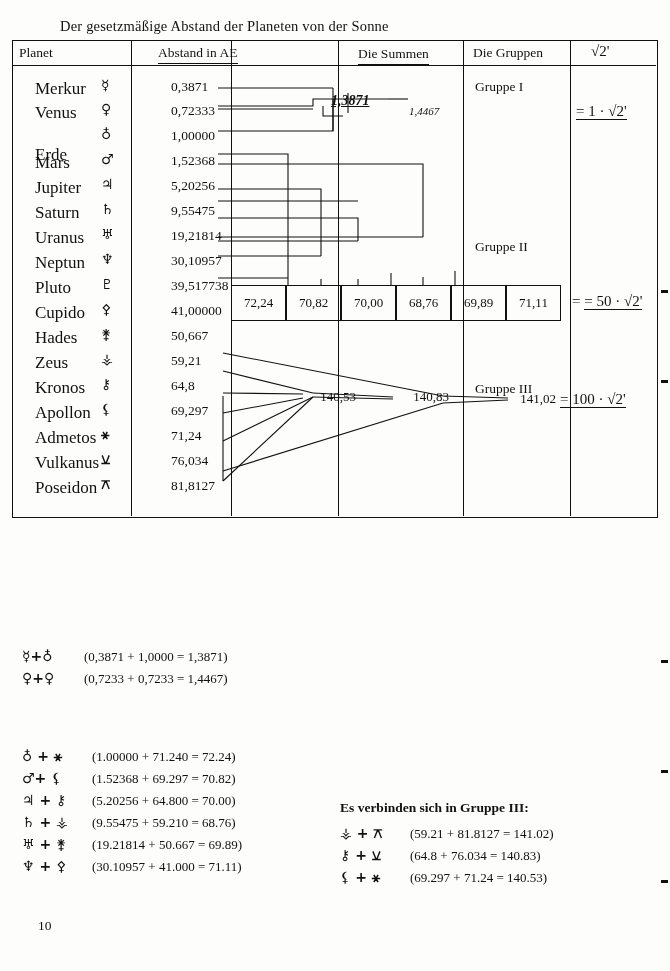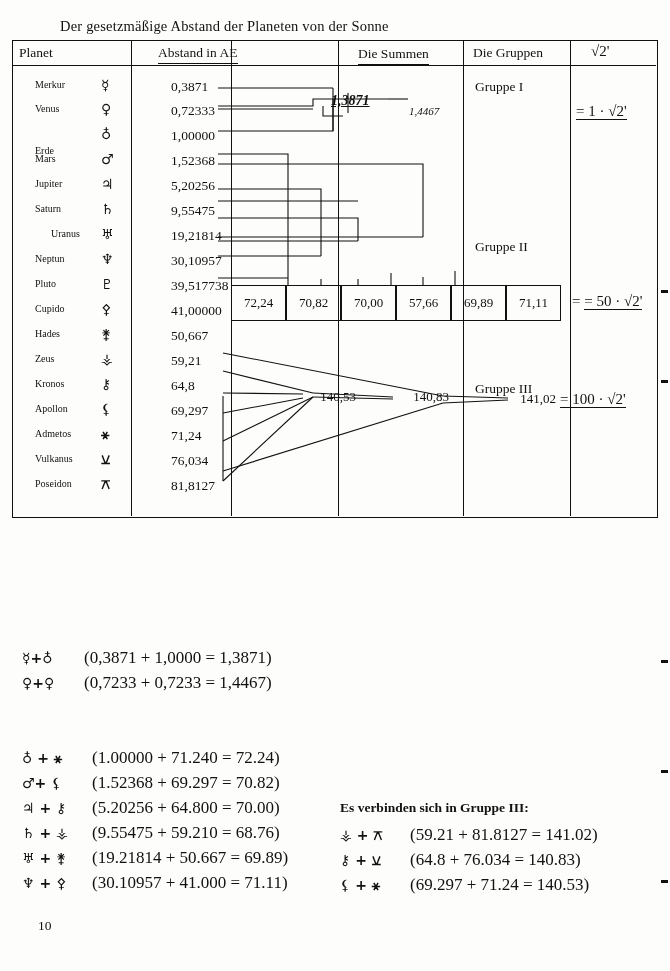--- a/index.html
+++ b/index.html
@@ -25,21 +25,21 @@
     border:1.6px solid #111;
     box-sizing:border-box;
   }
   .hline{position:absolute;background:#111;}
   .vline{position:absolute;background:#111;}
 
   .hdr{position:absolute;font-size:13.5px;}
   .hdr .u{border-bottom:1.2px solid #111;padding-bottom:3px;}
 
   .rowname{
-    position:absolute;left:22px;font-size:10px;white-space:nowrap;text-align:center;
+    position:absolute;left:22px;font-size:17px;white-space:nowrap;text-align:center;
   }
   .sym{
     position:absolute;left:88px;font-size:14px;font-weight:bold;
     font-family:"DejaVu Sans", sans-serif;
   }
   .dist{
     position:absolute;left:158px;font-size:13.5px;white-space:nowrap;
   }
   .grp{position:absolute;font-size:13.5px;white-space:nowrap;}
 
@@ -56,21 +56,21 @@
   svg.lines{position:absolute;left:0;top:0;width:646px;height:478px;overflow:visible;}
 
   
   .blk{position:absolute;font-size:13.5px;}
   .blk h4{margin:0 0 9px 0;font-size:13.5px;font-weight:bold;}
   .eqrow{display:flex;align-items:baseline;margin-bottom:5px;white-space:nowrap;}
   .eqsym{
     width:62px;font-family:"DejaVu Sans", sans-serif;font-size:14px;font-weight:bold;
   }
   .eqsym.wide{width:70px;}
-  .eqtxt{font-size:17px;}
+  .eqtxt{font-size:13px;}
 
   .pageno{position:absolute;left:38px;top:918px;font-size:13.5px;}
 
   .edgemark{position:absolute;right:2px;width:7px;height:3px;background:#111;}
 </style>
 </head>
 <body>
 
 <div class="page">
 
@@ -153,21 +153,21 @@
     <div class="dist" style="top:112px;">1,52368</div>
 
     <div class="rowname" style="top:137px;">Jupiter</div>
     <div class="sym" style="top:135px;">♃</div>
     <div class="dist" style="top:137px;">5,20256</div>
 
     <div class="rowname" style="top:162px;">Saturn</div>
     <div class="sym" style="top:160px;">♄</div>
     <div class="dist" style="top:162px;">9,55475</div>
 
-    <div class="rowname" style="top:187px;margin-left:16px;">Uranus</div>
+    <div class="rowname" style="top:187px;">Uranus</div>
     <div class="sym" style="top:185px;">♅</div>
     <div class="dist" style="top:187px;">19,21814</div>
 
     <div class="rowname" style="top:212px;">Neptun</div>
     <div class="sym" style="top:210px;">♆</div>
     <div class="dist" style="top:212px;">30,10957</div>
 
     <div class="rowname" style="top:237px;">Pluto</div>
     <div class="sym" style="top:235px;">♇</div>
     <div class="dist" style="top:237px;">39,517738</div>
@@ -207,21 +207,21 @@
     <div class="sumcell" style="left:318px;top:52px;font-size:14px;font-style:italic;font-weight:bold;text-decoration:underline;">1,3871</div>
     <div class="sumcell" style="left:396px;top:64px;font-size:11px;font-style:italic;">1,4467</div>
 
     <div class="sumbox" style="left:218px;top:244px;width:55px;height:36px;"></div>
     <div class="sumcell" style="left:218px;top:254px;width:55px;">72,24</div>
     <div class="sumbox" style="left:273px;top:244px;width:55px;height:36px;"></div>
     <div class="sumcell" style="left:273px;top:254px;width:55px;">70,82</div>
     <div class="sumbox" style="left:328px;top:244px;width:55px;height:36px;"></div>
     <div class="sumcell" style="left:328px;top:254px;width:55px;">70,00</div>
     <div class="sumbox" style="left:383px;top:244px;width:55px;height:36px;"></div>
-    <div class="sumcell" style="left:383px;top:254px;width:55px;">57,66</div>
+    <div class="sumcell" style="left:383px;top:254px;width:55px;">68,76</div>
     <div class="sumbox" style="left:438px;top:244px;width:55px;height:36px;"></div>
     <div class="sumcell" style="left:438px;top:254px;width:55px;">69,89</div>
     <div class="sumbox" style="left:493px;top:244px;width:55px;height:36px;"></div>
     <div class="sumcell" style="left:493px;top:254px;width:55px;">71,11</div>
 
     <div class="sumcell" style="left:295px;top:348px;width:60px;">140,53</div>
     <div class="sumcell" style="left:388px;top:348px;width:60px;">140,83</div>
     <div class="sumcell" style="left:495px;top:350px;width:60px;">141,02</div>
 
     <div class="grp" style="left:462px;top:38px;">Gruppe I</div>

